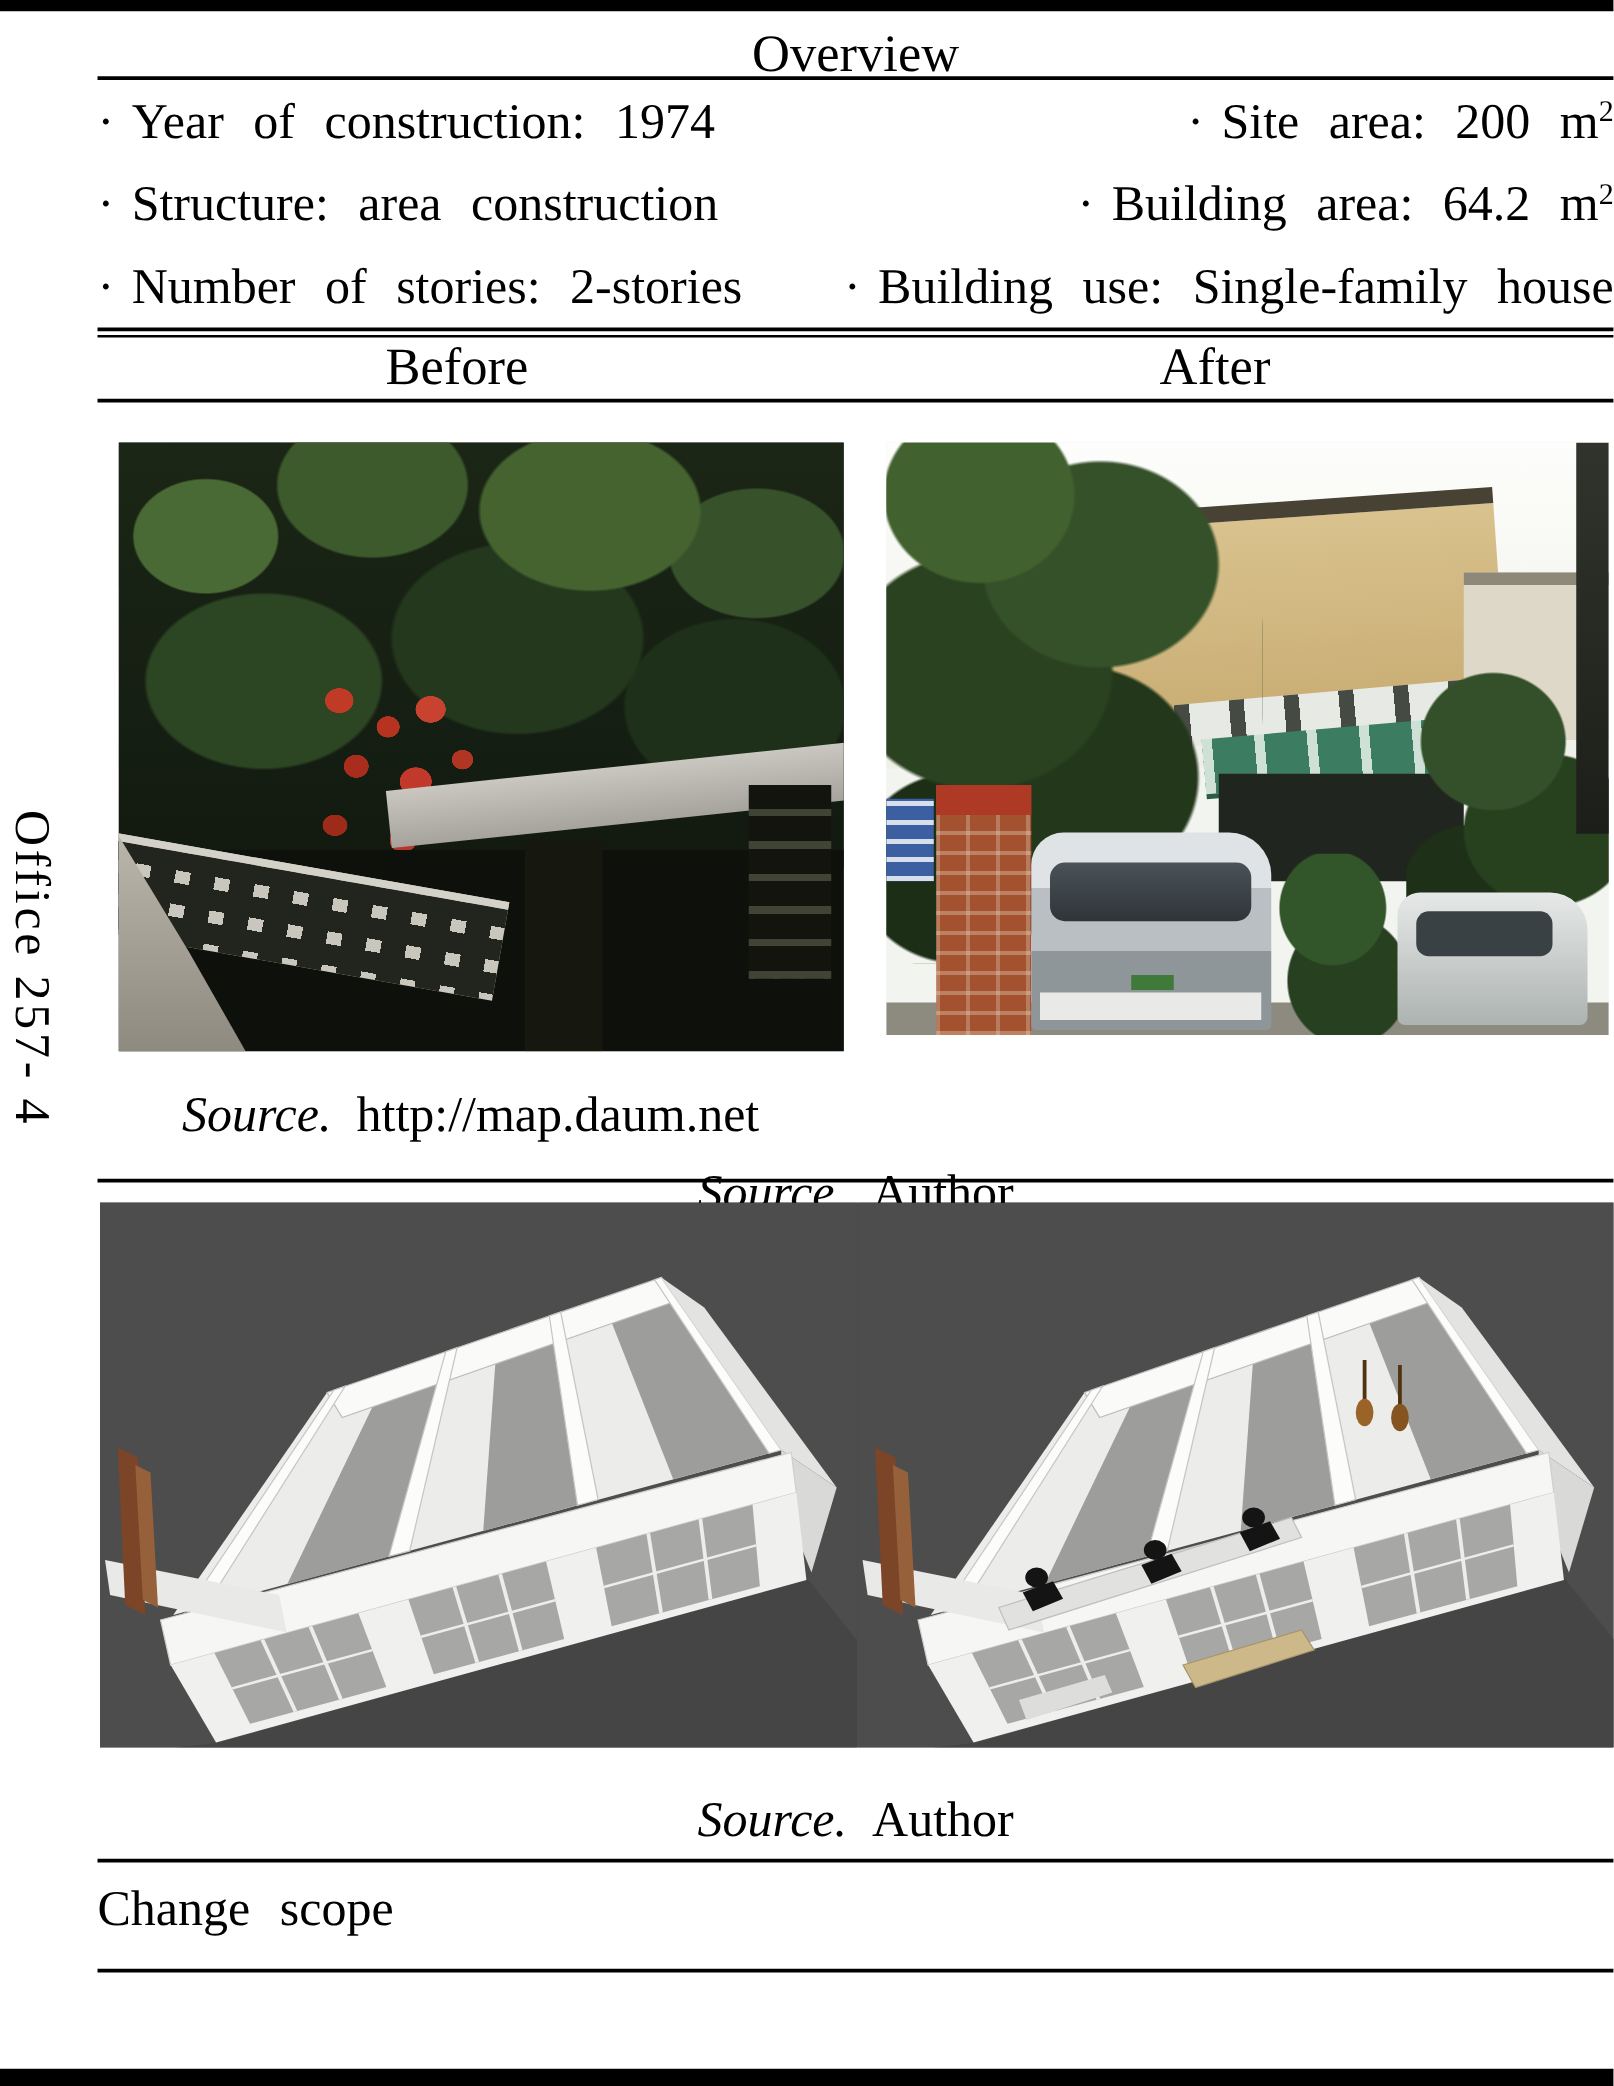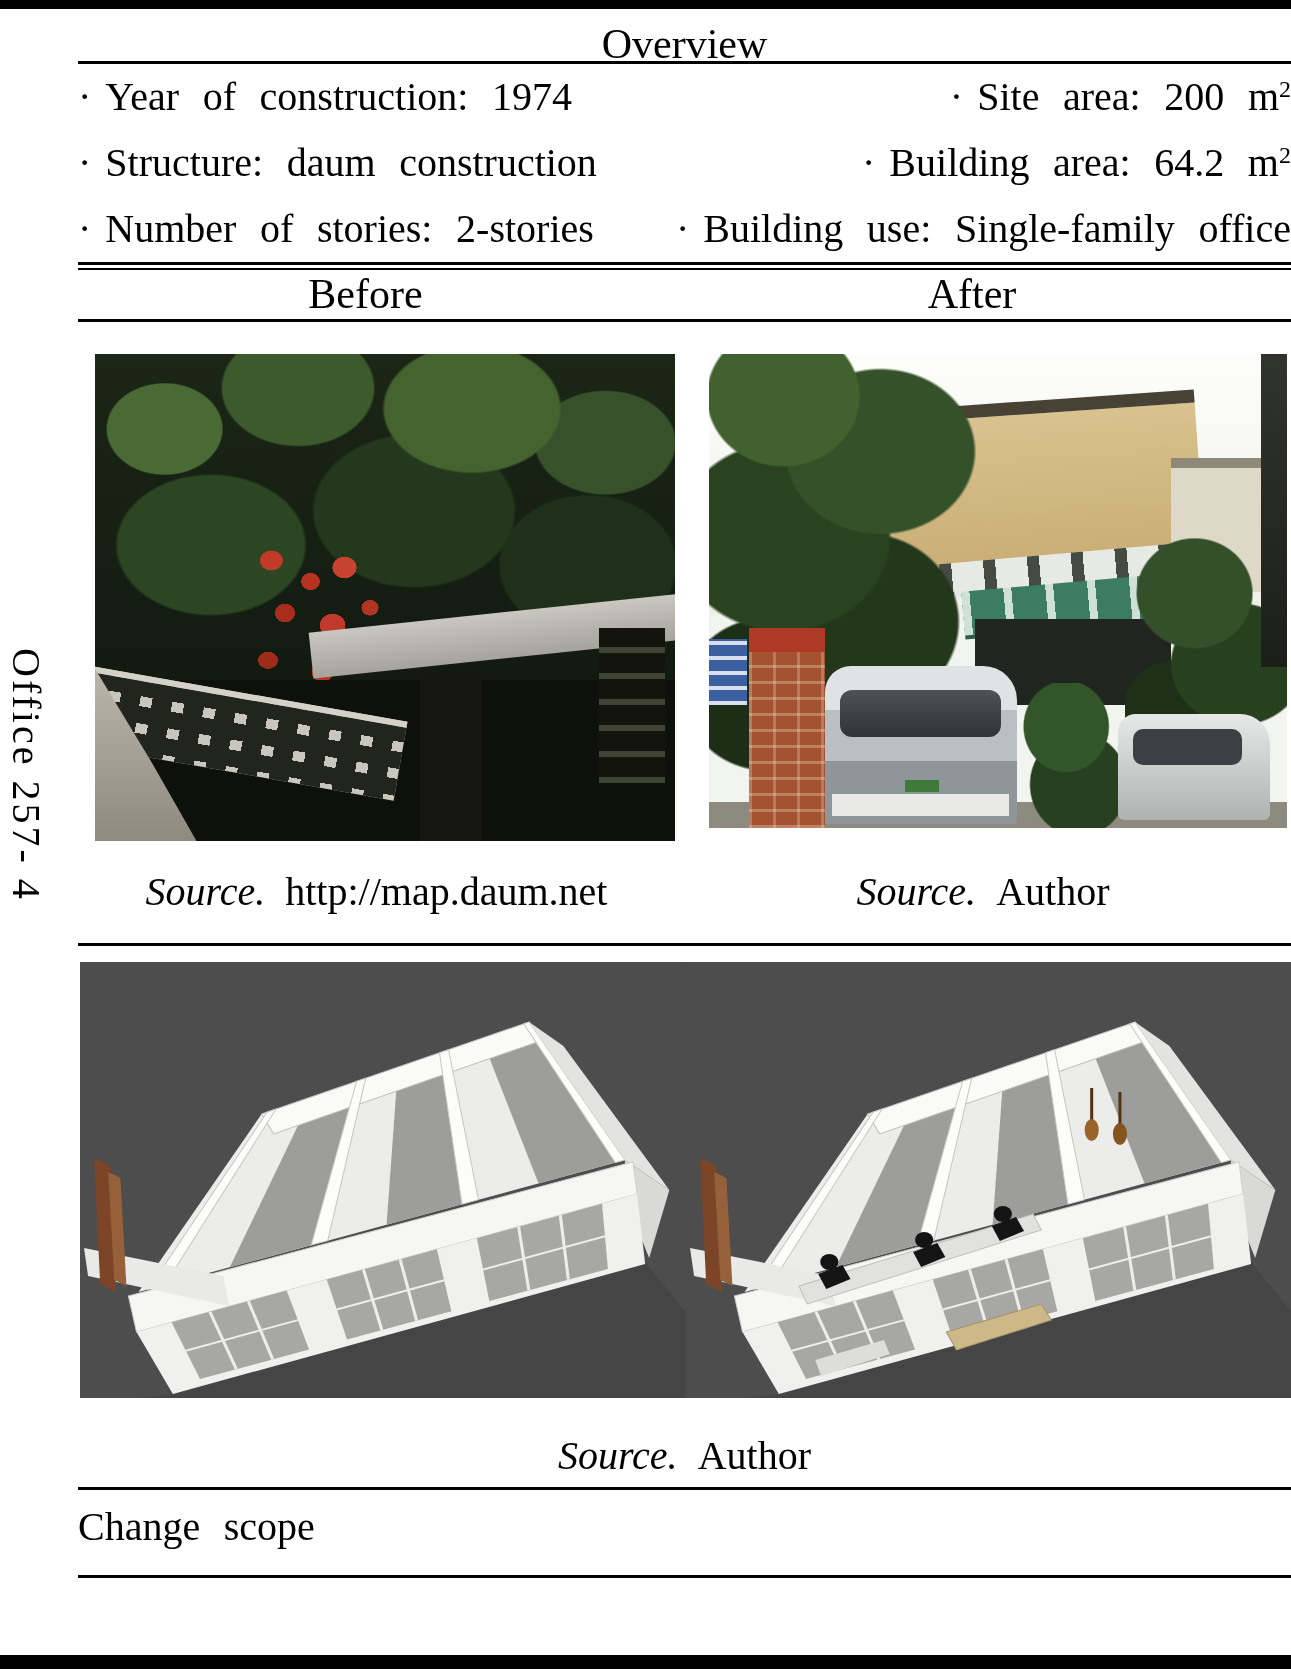--- a/index.html
+++ b/index.html
@@ -99,21 +99,21 @@
   .a-van-bumper{left:4%;bottom:8px;width:92%;height:22px;background:#e9eae8;}
   .a-van-plate{left:42%;bottom:32px;width:34px;height:12px;background:#3f7a3a;}
   .a-shrub{left:52%;bottom:0;width:125px;height:145px;background:
     radial-gradient(70px 75px at 45% 30%, #33552a 0 60%, transparent 62%),
     radial-gradient(80px 85px at 55% 70%, #264020 0 60%, transparent 62%);}
   .a-car2{right:3%;bottom:8px;width:152px;height:106px;border-radius:18px 30px 6px 6px;
     background:linear-gradient(#e6e9e7,#adb3b1);}
   .a-car2-glass{left:10%;top:14%;width:72%;height:34%;background:#3a4144;border-radius:10px;}
   .a-dark-edge{right:0;top:0;width:26px;height:66%;background:linear-gradient(#30342c,#1c1f19);}
 
-  .captions{display:flex;margin-top:20px;font-size:40px;height:62px;line-height:62px;}
+  .captions{display:flex;margin-top:20px;font-size:40px;height:62px;line-height:62px;flex-direction:column;}
   .cap-before{width:597px;text-align:center;}
   .cap-after{flex:1;text-align:center;}
   .src-prefix{font-style:italic;margin-right:20px;}
   .rule-model-top{margin-top:20px;}
   .model-panel{margin-top:16px;margin-left:2px;width:1211px;height:436px;background:var(--model-bg,#4d4d4d);display:flex;}
   .model-svg{width:50%;height:100%;display:block;}
   .model-caption{margin-top:27px;height:62px;line-height:62px;text-align:center;font-size:40px;}
   .change-label-row{height:85px;line-height:74px;font-size:40px;word-spacing:0.34em;}
   .change-value-row{height:69px;line-height:68px;font-size:40px;word-spacing:0.25em;text-align:justify;text-align-last:justify;}
 </style>
@@ -129,35 +129,35 @@
 
     <div class="overview-title-row">Overview</div>
     <div class="rule"></div>
 
     <div class="overview-grid">
       <div class="ov-col-left">
         <div class="ov-item">
           <span class="ov-bullet">·</span><span>Year of construction: 1974</span>
         </div>
         <div class="ov-item">
-          <span class="ov-bullet">·</span><span>Structure: daum construction</span>
+          <span class="ov-bullet">·</span><span>Structure: area construction</span>
         </div>
         <div class="ov-item">
           <span class="ov-bullet">·</span><span>Number of stories: 2-stories</span>
         </div>
       </div>
       <div class="ov-col-right">
         <div class="ov-item">
           <span class="ov-bullet">·</span><span>Site area: 200 m</span><span class="ov-sup">2</span>
         </div>
         <div class="ov-item">
           <span class="ov-bullet">·</span><span>Building area: 64.2 m</span><span class="ov-sup">2</span>
         </div>
         <div class="ov-item">
-          <span class="ov-bullet">·</span><span>Building use: Single-family office</span>
+          <span class="ov-bullet">·</span><span>Building use: Single-family house</span>
         </div>
       </div>
     </div>
 
     <div class="double-rule"></div>
 
     <div class="ba-row">
       <div class="ba-before">Before</div>
       <div class="ba-after">After</div>
     </div>

